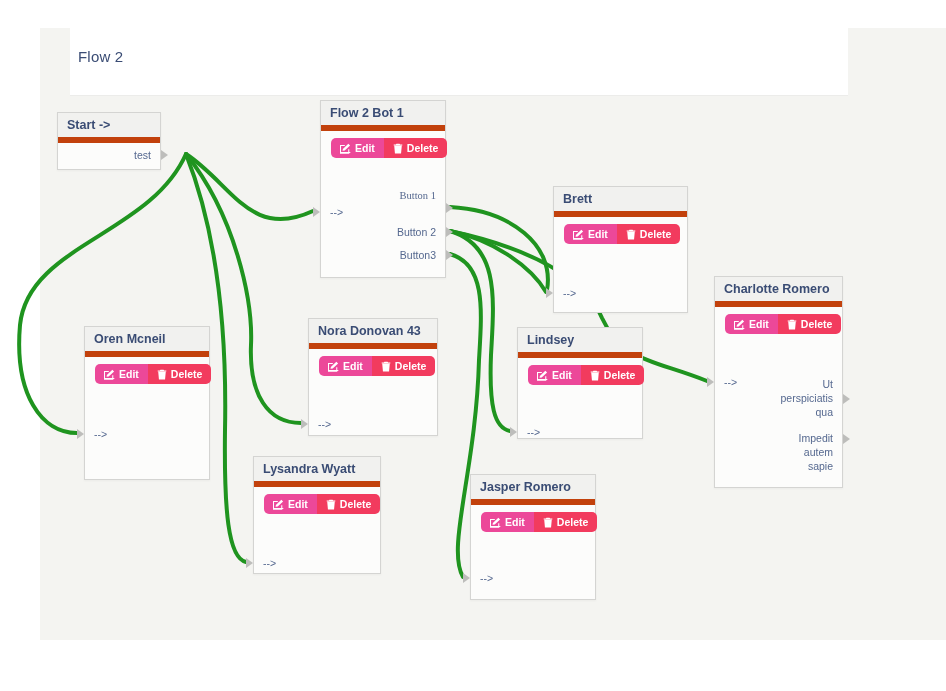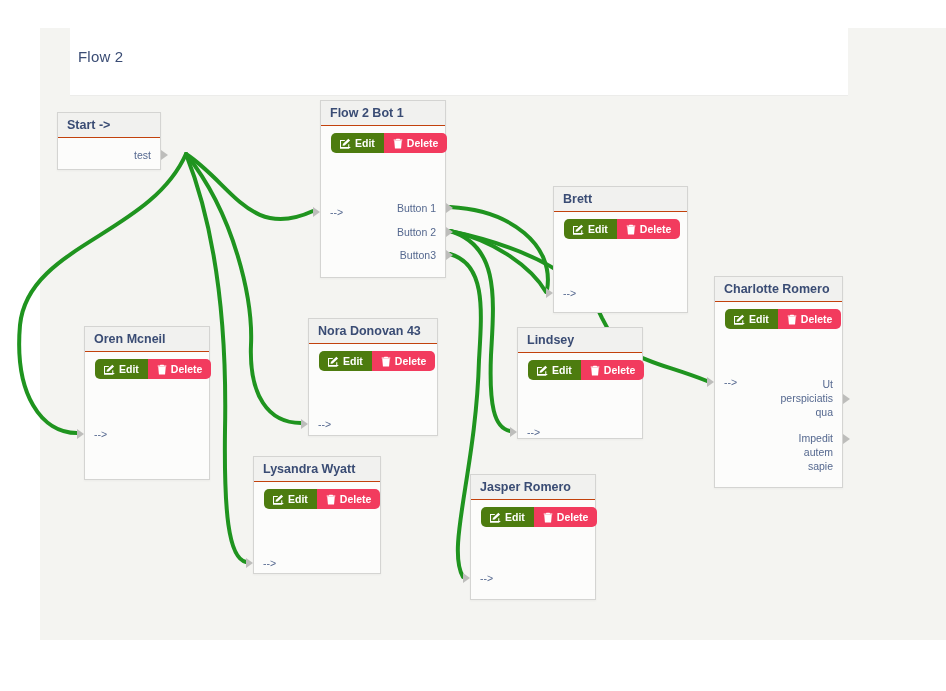--- a/index.html
+++ b/index.html
@@ -21,33 +21,33 @@
     font-size:15px;color:#3a4c74;letter-spacing:.2px;
   }
   svg.edges{position:absolute;left:0;top:0;z-index:1;}
   svg.edges path{stroke:#1f941f;stroke-width:4;fill:none;stroke-linecap:round;}
   .node{
     position:absolute;z-index:2;background:#fcfcfb;
     border:1px solid #d4d4d2;box-sizing:border-box;
     box-shadow:0 1px 2px rgba(0,0,0,0.04);
   }
   .node-header{
-    background:#f1f1ef;border-bottom:1px solid #c2410c;
+    background:#f1f1ef;border-bottom:6px solid #c2410c;
     padding:5px 9px;font-size:12.5px;font-weight:bold;color:#3a4c74;
     white-space:nowrap;overflow:hidden;
   }
   .node-body{position:relative;}
   .btn-group{display:flex;margin:7px 0 0 10px;}
   .btn{
     display:flex;align-items:center;gap:4px;border:none;cursor:pointer;
     font-family:"Liberation Sans",sans-serif;
     font-size:10.5px;font-weight:bold;color:#ffffff;
     padding:4px 9px;line-height:12px;
   }
-  .btn-edit{background:#4d7c0f;border-radius:5px 0 0 5px;}
+  .btn-edit{background:#ec4899;border-radius:5px 0 0 5px;}
   .btn-delete{background:#f23b5e;border-radius:0 5px 5px 0;}
   .btn svg{display:block;}
   .port{
     position:absolute;width:0;height:0;
     border-top:5px solid transparent;border-bottom:5px solid transparent;
     border-left:7px solid #bdbdbb;
   }
   .port-in{left:-8px;}
   .port-out{right:-8px;}
   .in-label{
@@ -105,21 +105,21 @@
             <svg width="10" height="11" viewBox="0 0 12 14" fill="#fff">
               <path d="M1.2 3.5h9.6l-.9 10H2.1l-.9-10zM4 .8h4l.7 1.2h2.8v1.2H.5V2h2.8L4 .8z"></path>
             </svg>
             <span>Delete</span>
           </button>
         </div>
       </div>
       <span class="port port-in" style="top: 106px;"></span>
       <span class="in-label" style="top: 111px;">--&gt;</span>
       <span class="port port-out" style="top: 102px;"></span>
-      <div class="out-label" style="top: 100px;">
+      <div class="out-label" style="top: 88px; font-family: Liberation Serif, serif;">
         <div>Button 1</div>
       </div>
       <span class="port port-out" style="top: 126px;"></span>
       <div class="out-label" style="top: 124px;">
         <div>Button 2</div>
       </div>
       <span class="port port-out" style="top: 149px;"></span>
       <div class="out-label" style="top: 147px;">
         <div>Button3</div>
       </div>

